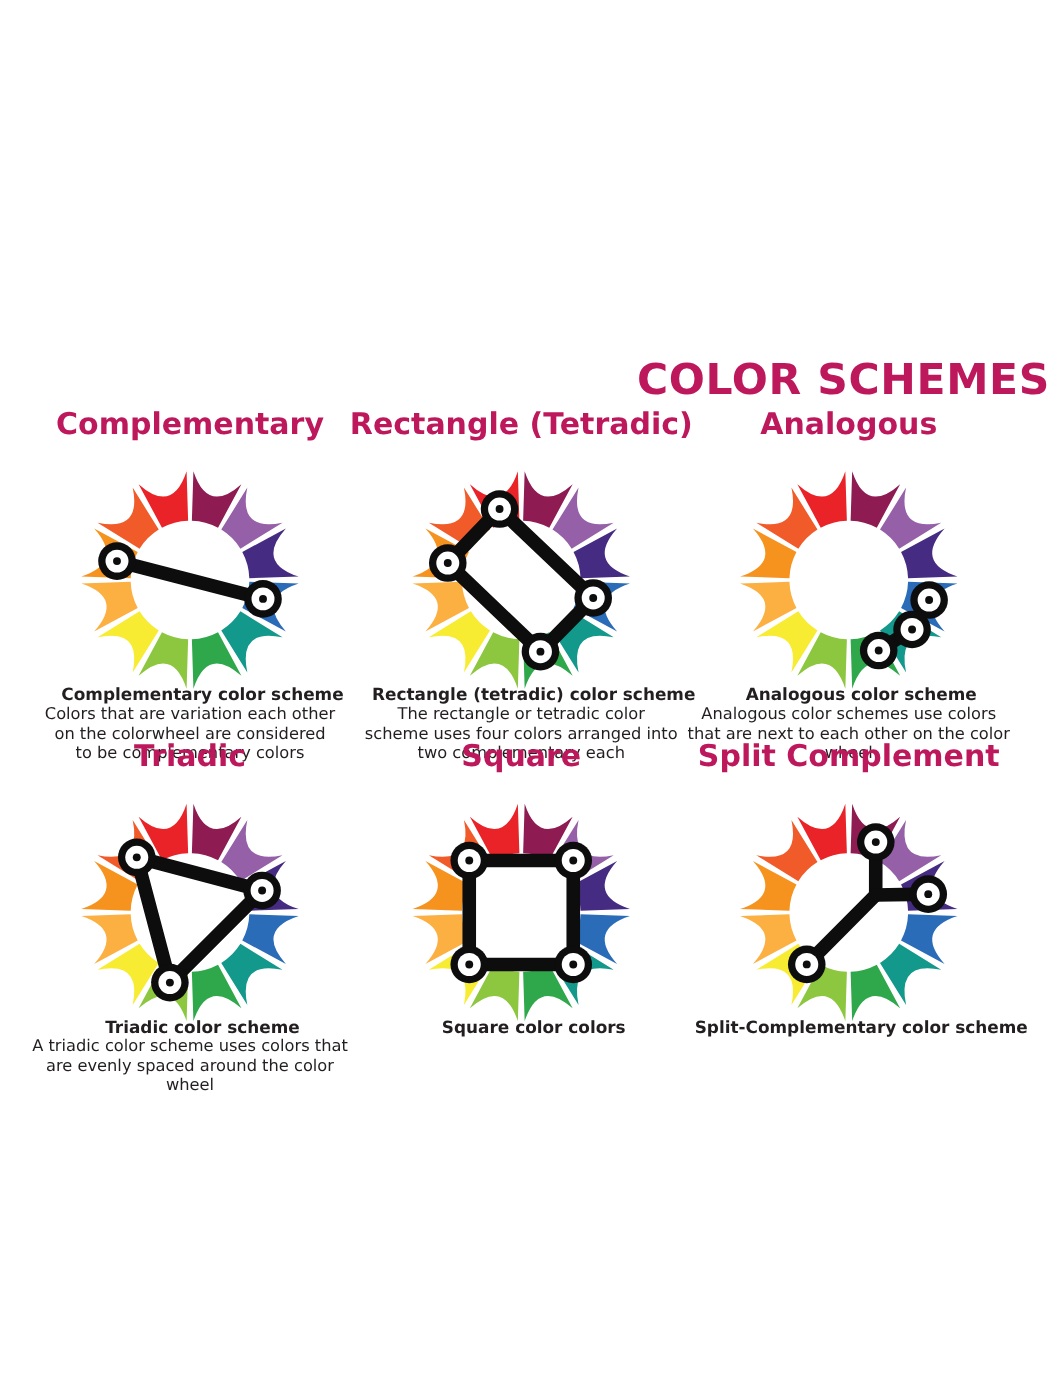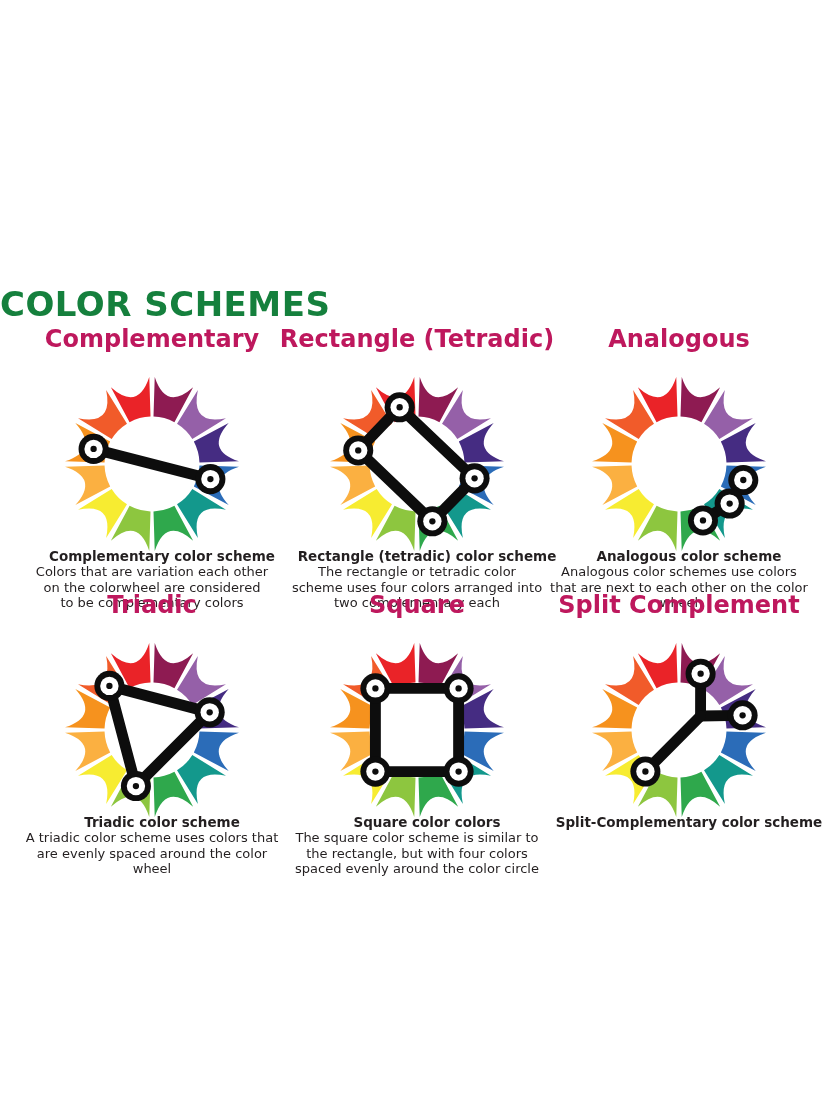--- a/index.html
+++ b/index.html
@@ -8,25 +8,25 @@
     width: 840px;
     height: 1120px;
     background: #ffffff;
     font-family: "DejaVu Sans", "Liberation Sans", sans-serif;
     color: #231f20;
     overflow: hidden;
   }
   .title {
     position: absolute;
     left: 0; top: 261px; width: 840px;
-    text-align: left;
+    text-align: right;
     font-size: 34px;
     font-weight: bold;
     letter-spacing: 0.5px;
-    color: #15803d;
+    color: #be185d;
   }
   .cell {
     position: absolute;
     width: 330px;
     display: flex;
     flex-direction: column;
     align-items: center;
     pointer-events: none;
   }
   .cell.c1 { left: -13px; }
@@ -235,25 +235,20 @@
         <circle cx="132.07" cy="47.93" r="3.2" fill="#0d0d0d"></circle>
         <circle cx="132.07" cy="132.07" r="15.2" fill="#0d0d0d"></circle>
         <circle cx="132.07" cy="132.07" r="9.3" fill="#ffffff"></circle>
         <circle cx="132.07" cy="132.07" r="3.2" fill="#0d0d0d"></circle>
         <circle cx="47.93" cy="132.07" r="15.2" fill="#0d0d0d"></circle>
         <circle cx="47.93" cy="132.07" r="9.3" fill="#ffffff"></circle>
         <circle cx="47.93" cy="132.07" r="3.2" fill="#0d0d0d"></circle>
       </svg>
     <div class="desc">
       <div class="desc-title">Square color colors</div>
-      <div class="desc-lines">
-          <div>The square color scheme is similar to</div>
-          <div>the rectangle, but with four colors</div>
-          <div>spaced evenly around the color circle</div>
-        </div>
     </div>
   </section>
 
   <section class="cell c3 r2">
     <h2 class="heading">Split Complement</h2>
     <svg class="wheel" viewBox="0 0 180 180">
         <path d="M 91.51 42.02 L 92.76 2.04 Q 104.24 36.87 131.58 12.45 L 112.68 47.7 A 48 48 0 0 0 91.51 42.02 Z" fill="#8e1b52"></path>
         <path d="M 115.29 49.21 L 136.37 15.21 Q 128.89 51.11 164.79 43.63 L 130.79 64.71 A 48 48 0 0 0 115.29 49.21 Z" fill="#9560a8"></path>
         <path d="M 132.3 67.32 L 167.55 48.42 Q 143.13 75.76 177.96 87.24 L 137.98 88.49 A 48 48 0 0 0 132.3 67.32 Z" fill="#452c82"></path>
         <path d="M 137.98 91.51 L 177.96 92.76 Q 143.13 104.24 167.55 131.58 L 132.3 112.68 A 48 48 0 0 0 137.98 91.51 Z" fill="#2b6cb8"></path>

